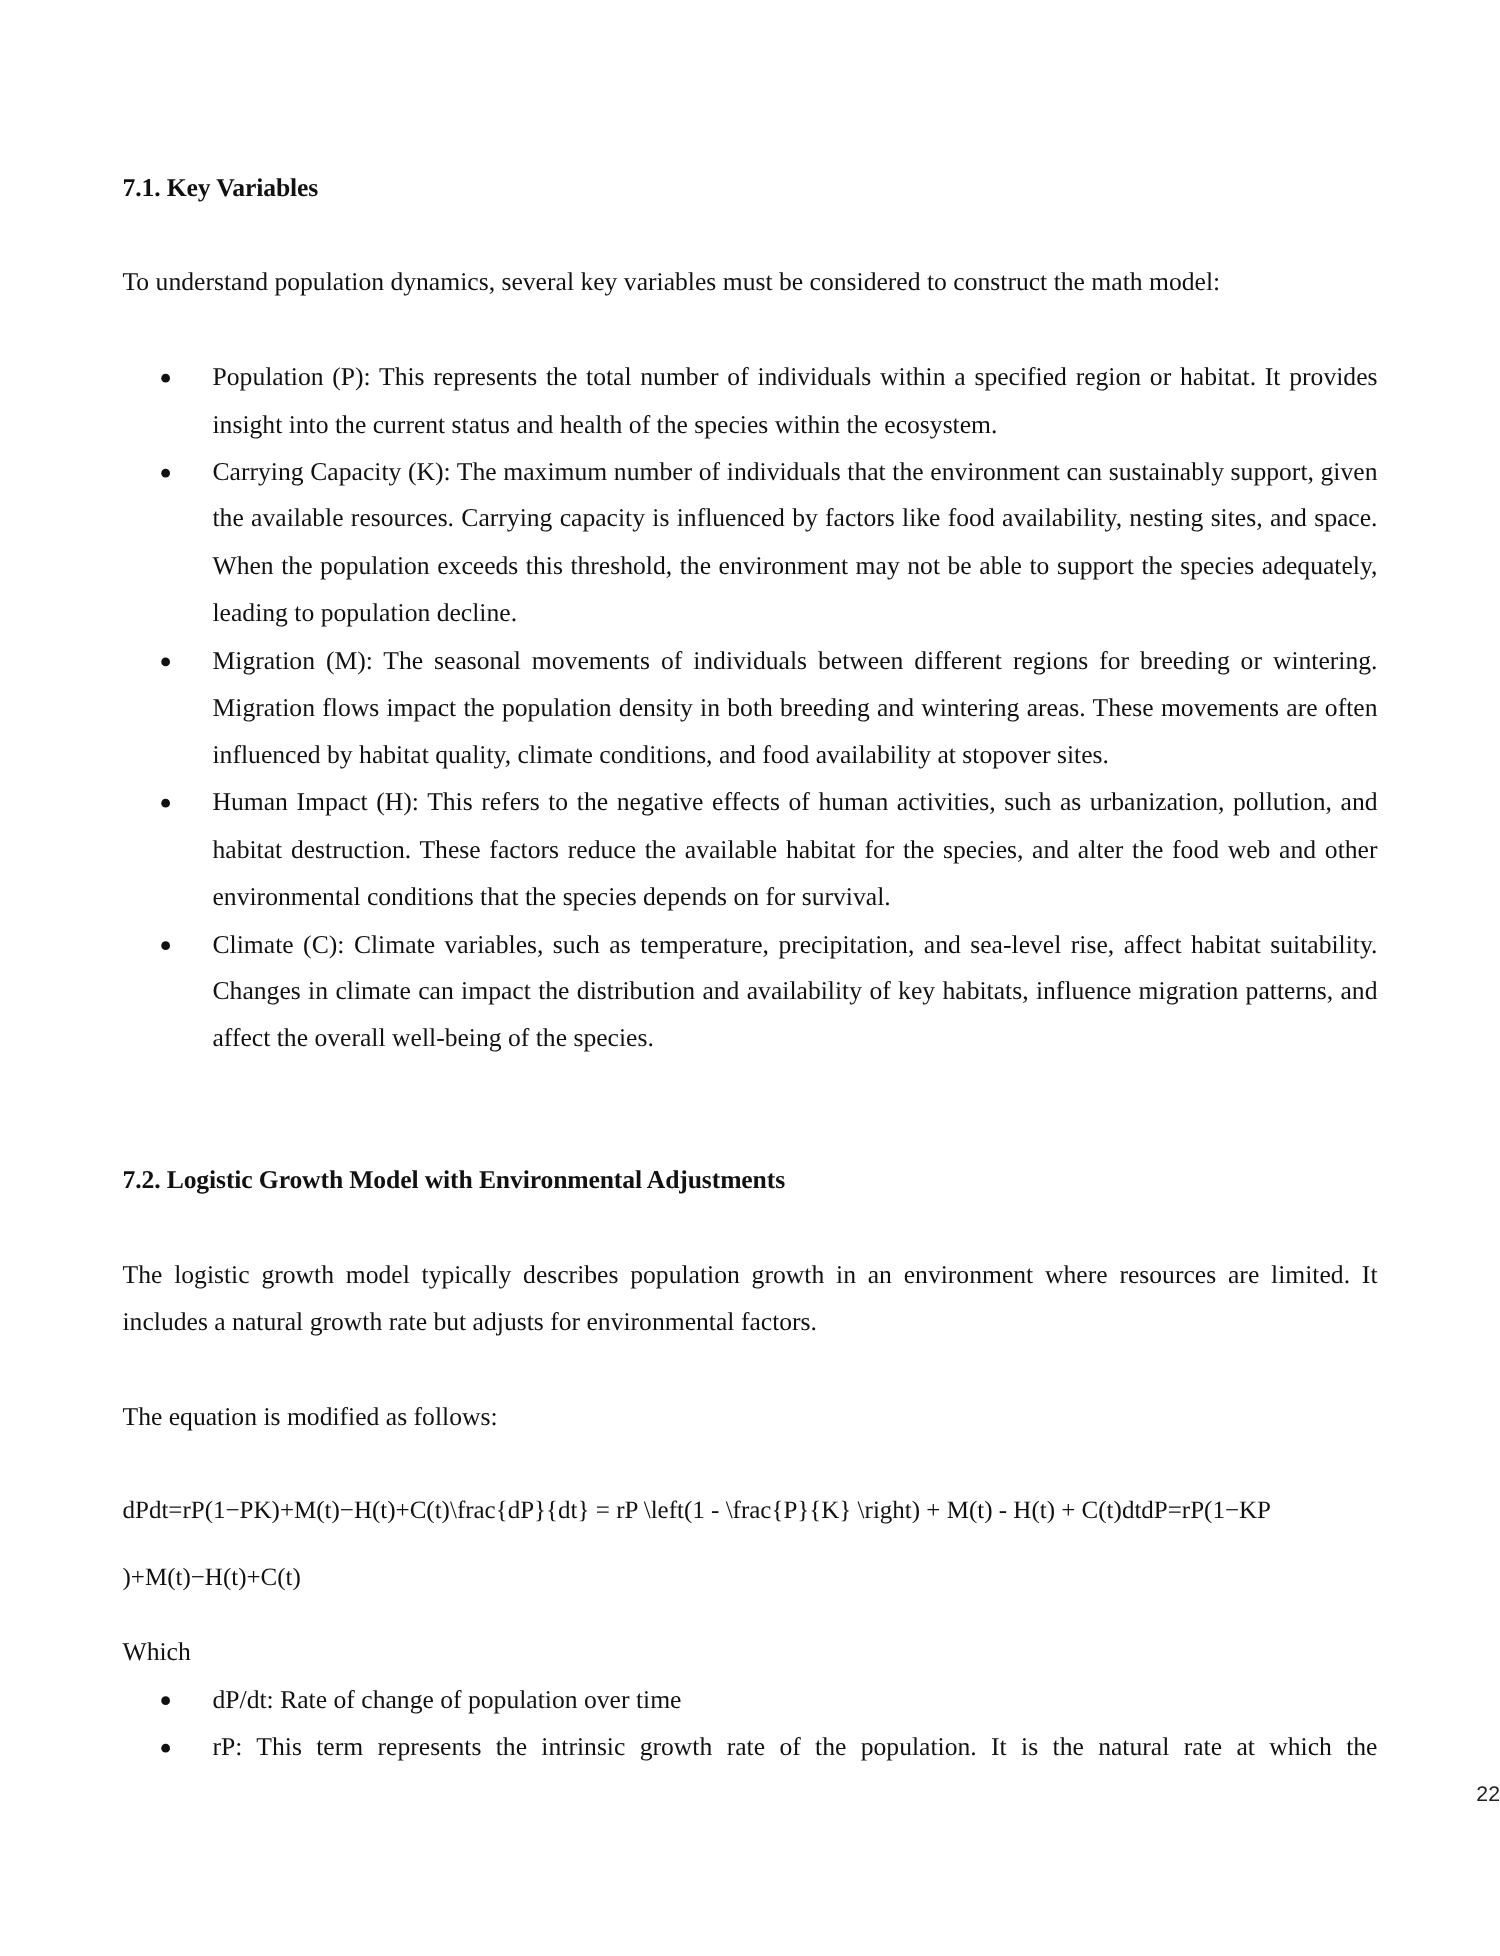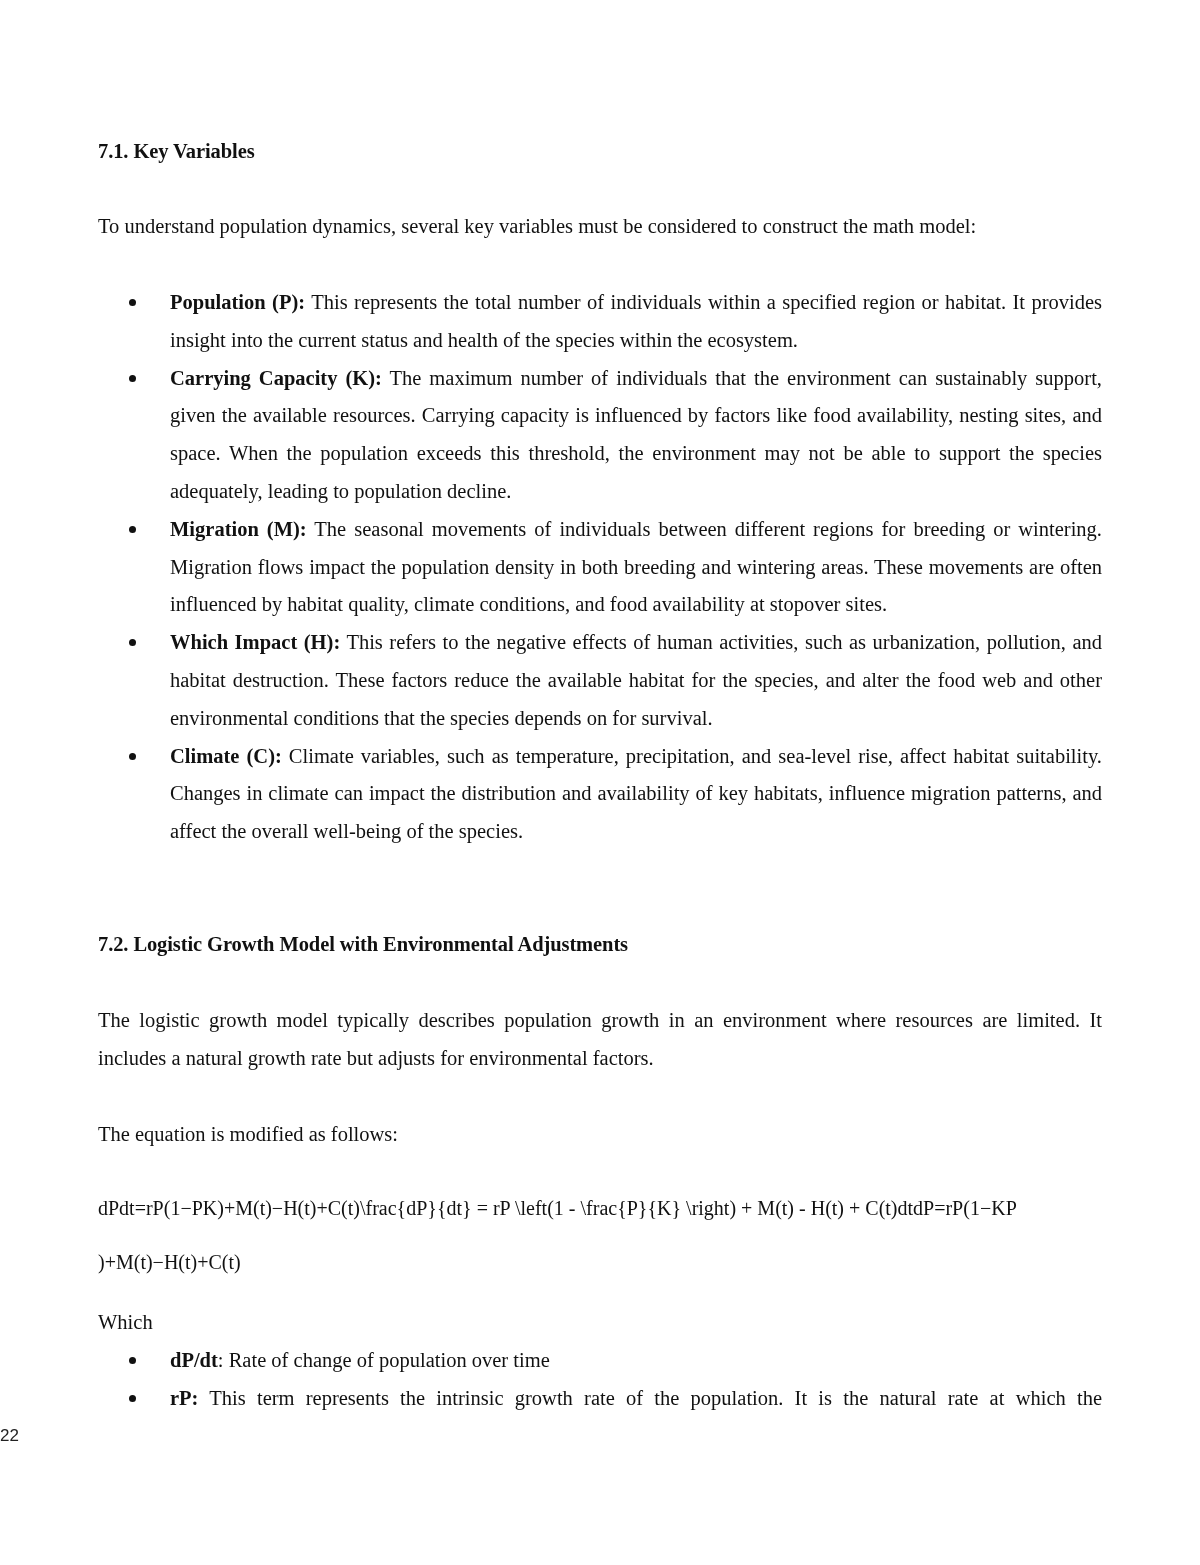--- a/index.html
+++ b/index.html
@@ -4,39 +4,39 @@
 <style>
   html, body { margin: 0; padding: 0; background: #ffffff; }
   body { width: 1200px; height: 1565px; position: relative; overflow: hidden;
          font-family: "Liberation Serif", serif; color: #111111; }
   .page { position: absolute; left: 0; top: 0; width: 1200px; height: 1565px; }
   .heading { position: absolute; left: 98px; font-weight: bold; font-size: 20.5px; letter-spacing: -0.1px; }
   .para { position: absolute; left: 98px; width: 1004px; font-size: 20.5px; line-height: 37.8px; text-align: justify; }
   ul.bullets { position: absolute; left: 98px; width: 1004px; margin: 0; padding: 0; list-style: none; }
   ul.bullets li { position: relative; padding-left: 72px; font-size: 20.5px; line-height: 37.8px; text-align: justify; }
   ul.bullets li .dot { position: absolute; left: 31px; top: 15px; width: 7px; height: 7px; border-radius: 50%; background: #111; }
-  .b { font-weight: bold; }
+  .b { font-weight: normal; }
   .eq { position: absolute; left: 98px; width: 1010px; font-size: 20px; line-height: 37.8px; word-break: break-all; }
-  .pagenum { position: absolute; left: 0; width: 1200px; top: 1426px; text-align: left;
+  .pagenum { position: absolute; left: 0; width: 1200px; top: 1426px; text-align: right;
              font-family: "Liberation Sans", sans-serif; font-size: 17px; color: #222; }
 </style>
 </head>
 <body>
 
 <div class="page">
 
   <div class="heading" style="top:140px;">7.1. Key Variables</div>
 
   <div class="para" style="top:208px;">To understand population dynamics, several key variables must be considered to construct the math model:</div>
 
   <ul class="bullets" style="top:284px;">
     <li><span class="dot"></span><span class="b">Population (P):</span><span> This represents the total number of individuals within a specified region or habitat. It provides insight into the current status and health of the species within the ecosystem.</span></li>
     <li><span class="dot"></span><span class="b">Carrying Capacity (K):</span><span> The maximum number of individuals that the environment can sustainably support, given the available resources. Carrying capacity is influenced by factors like food availability, nesting sites, and space. When the population exceeds this threshold, the environment may not be able to support the species adequately, leading to population decline.</span></li>
     <li><span class="dot"></span><span class="b">Migration (M):</span><span> The seasonal movements of individuals between different regions for breeding or wintering. Migration flows impact the population density in both breeding and wintering areas. These movements are often influenced by habitat quality, climate conditions, and food availability at stopover sites.</span></li>
-    <li><span class="dot"></span><span class="b">Which Impact (H):</span><span> This refers to the negative effects of human activities, such as urbanization, pollution, and habitat destruction. These factors reduce the available habitat for the species, and alter the food web and other environmental conditions that the species depends on for survival.</span></li>
+    <li><span class="dot"></span><span class="b">Human Impact (H):</span><span> This refers to the negative effects of human activities, such as urbanization, pollution, and habitat destruction. These factors reduce the available habitat for the species, and alter the food web and other environmental conditions that the species depends on for survival.</span></li>
     <li><span class="dot"></span><span class="b">Climate (C):</span><span> Climate variables, such as temperature, precipitation, and sea-level rise, affect habitat suitability. Changes in climate can impact the distribution and availability of key habitats, influence migration patterns, and affect the overall well-being of the species.</span></li>
   </ul>
 
   <div class="heading" style="top:933px;font-family:Liberation Serif, serif;">7.2. Logistic Growth Model with Environmental Adjustments</div>
 
   <div class="para" style="top:1002px;">The logistic growth model typically describes population growth in an environment where resources are limited. It includes a natural growth rate but adjusts for environmental factors.</div>
 
   <div class="para" style="top:1116px;">The equation is modified as follows:</div>
 
   <div class="eq" style="top:1190px;">dPdt=rP(1−PK)+M(t)−H(t)+C(t)\frac{dP}{dt} = rP \left(1 - \frac{P}{K} \right) + M(t) - H(t) + C(t)dtdP=rP(1−KP</div>

